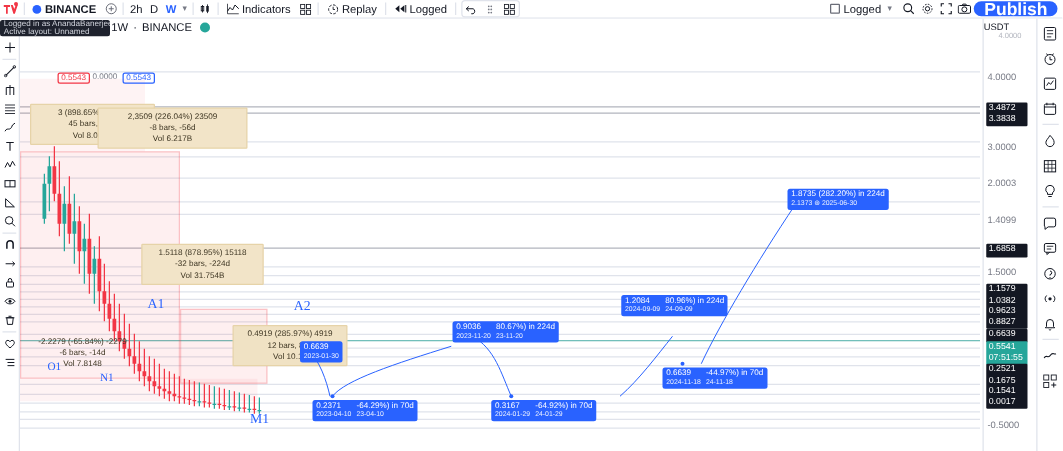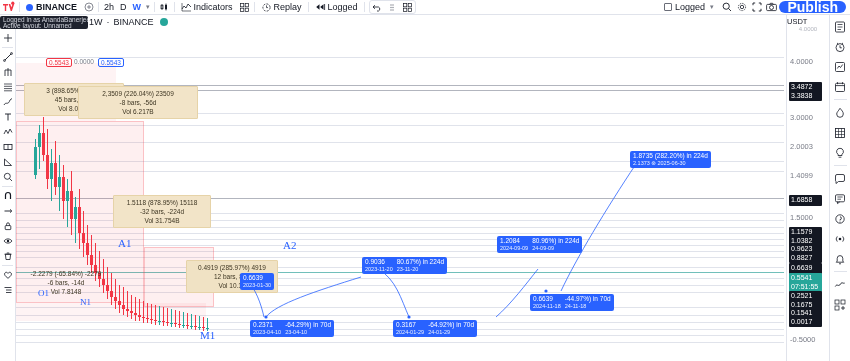--- a/index.html
+++ b/index.html
@@ -679,21 +679,21 @@
       <div>12 bars, 84d</div>
       <div>Vol 10.18</div>
     </div>
     <div class="beige" style="left:0px; top:238px; width:100px; border:none; background:transparent;">
       <div>-2.2279 (-65.84%) -2279</div>
       <div>-6 bars, -14d</div>
       <div>Vol 7.8148</div>
     </div>
 
     <div class="plabel" style="left:102px;  top:176px;margin-top:32px;">A1</div>
-    <div class="plabel" style="left:219px; top:210px;margin-left:48px;">A2</div>
+    <div class="plabel" style="left:219px; top:210px;">A2</div>
     <div class="plabel sm" style="left:22px;  top:259px;">O1</div>
     <div class="plabel sm" style="left:64px;  top:268px;">N1</div>
     <div class="plabel" style="left:184px; top:300px;">M1</div>
 
     <svg class="arcpath" width="768" height="332">
       <path d="M250 288 C260 275, 300 262, 345 248" fill="none" stroke="#2962ff" stroke-width="0.8"></path>
       <path d="M362 240 C380 250, 385 270, 393 288" fill="none" stroke="#2962ff" stroke-width="0.8"></path>
       <path d="M480 288 C495 275, 510 255, 522 240" fill="none" stroke="#2962ff" stroke-width="0.8"></path>
       <path d="M545 262 C560 230, 590 180, 620 135" fill="none" stroke="#2962ff" stroke-width="0.8"></path>
       <path d="M230 250 C240 260, 245 275, 248 288" fill="none" stroke="#2962ff" stroke-width="0.8"></path>

